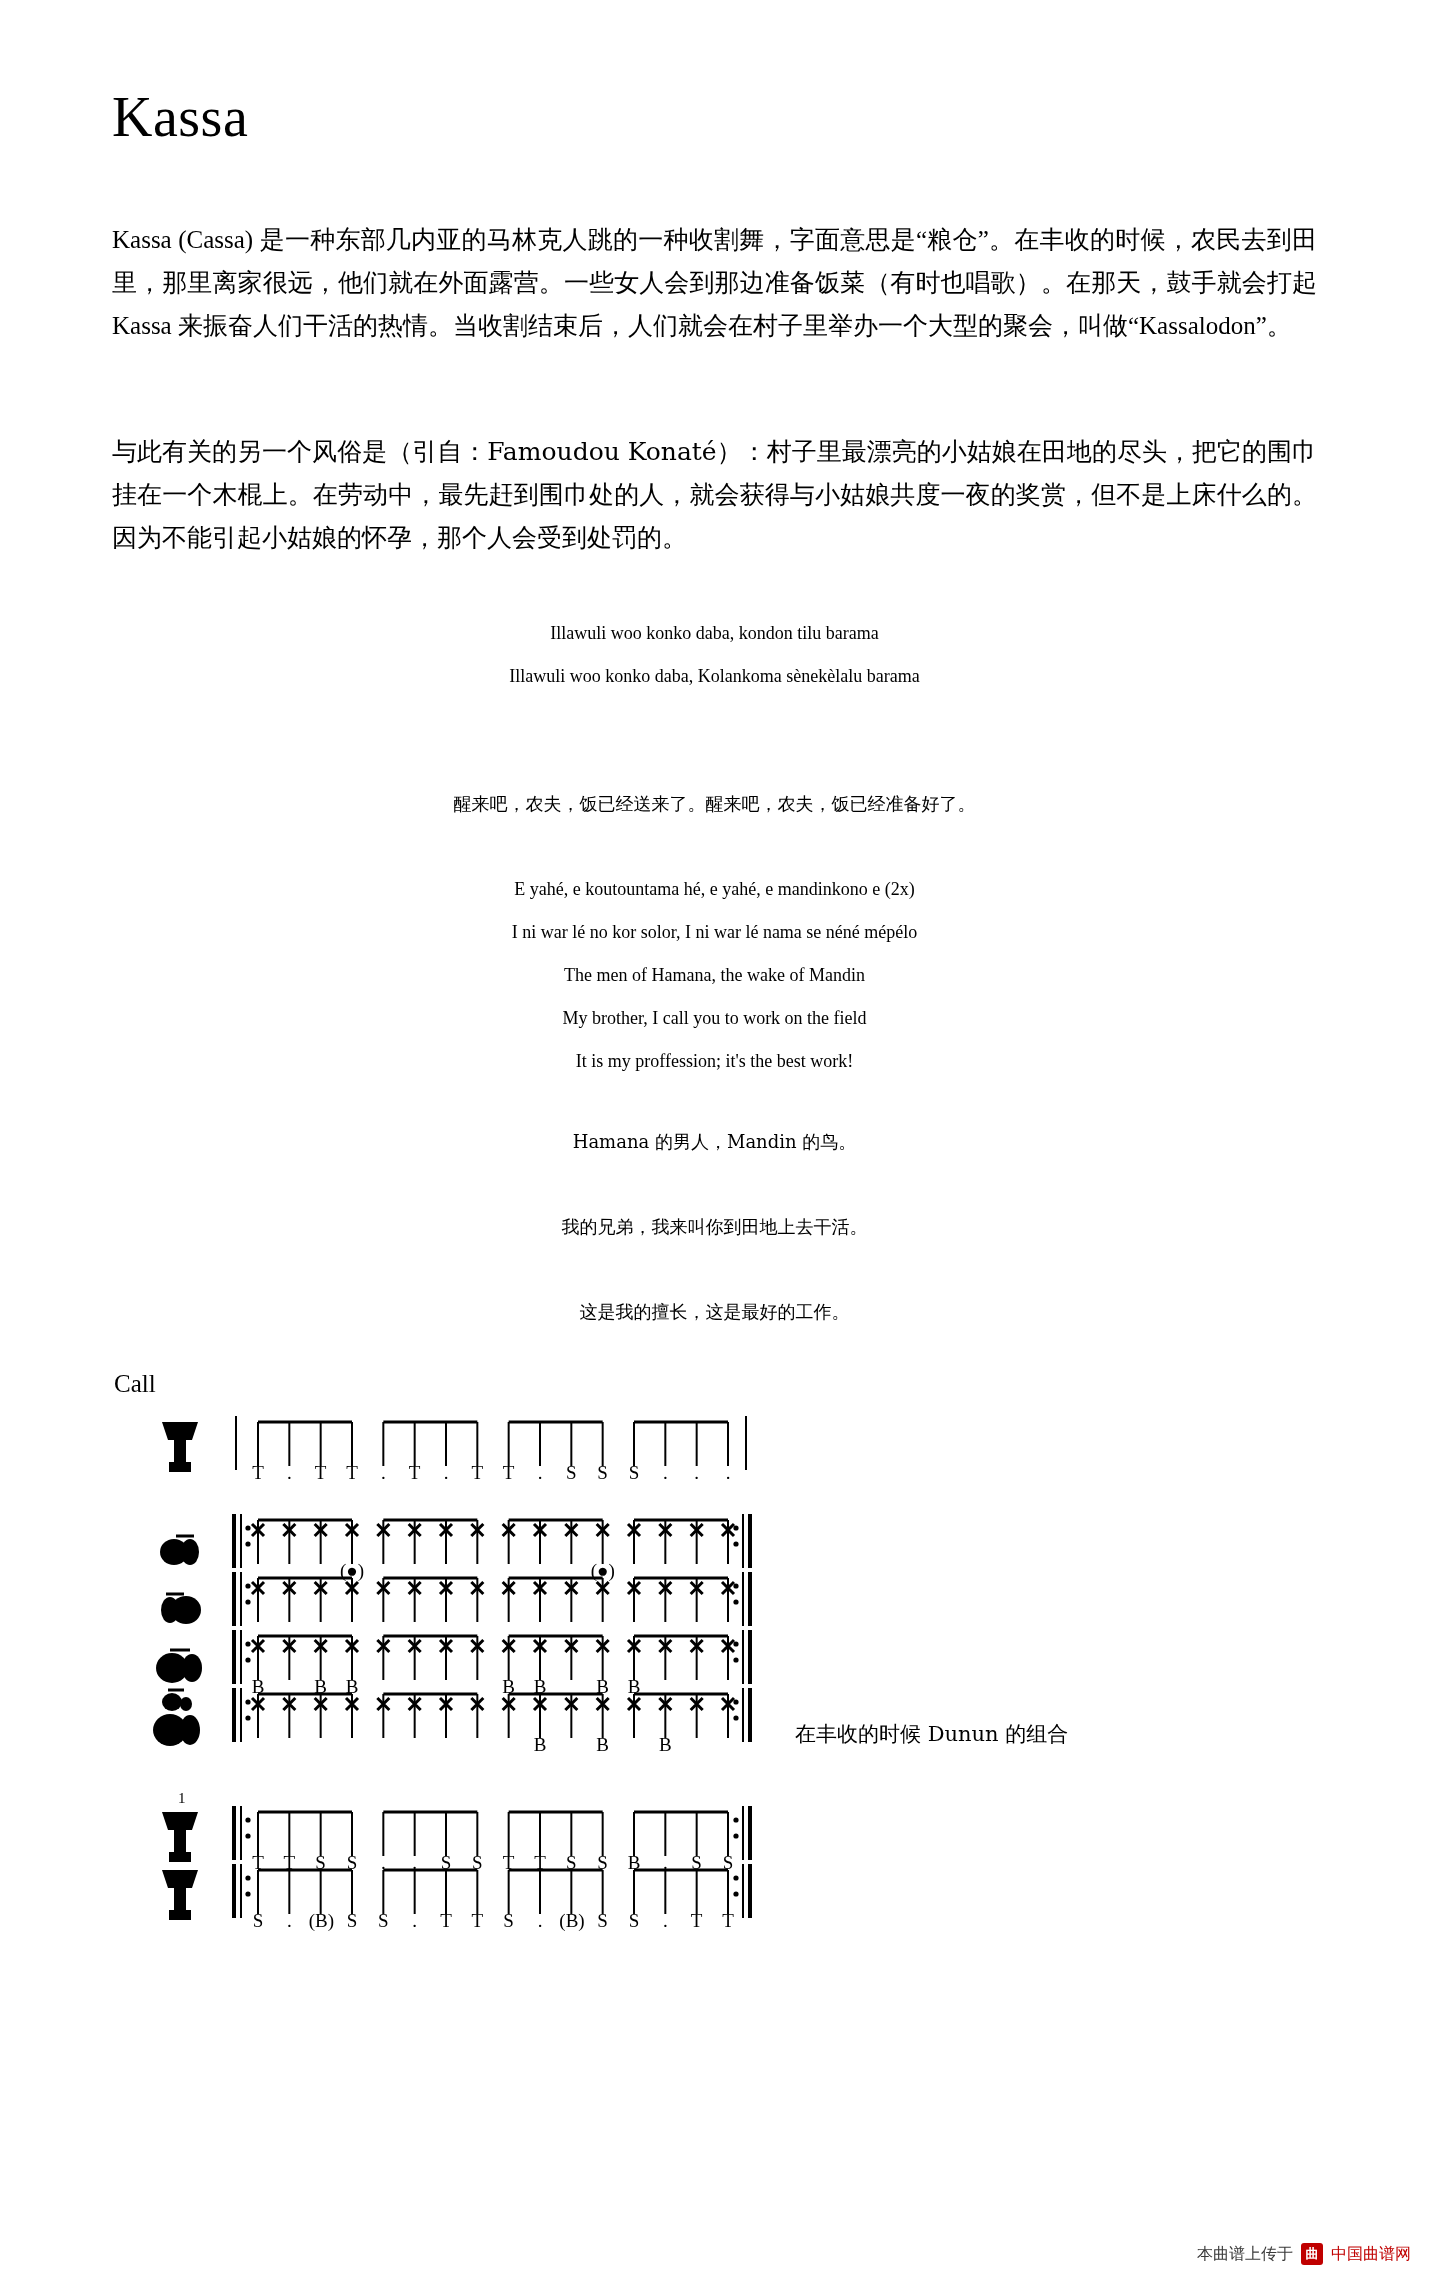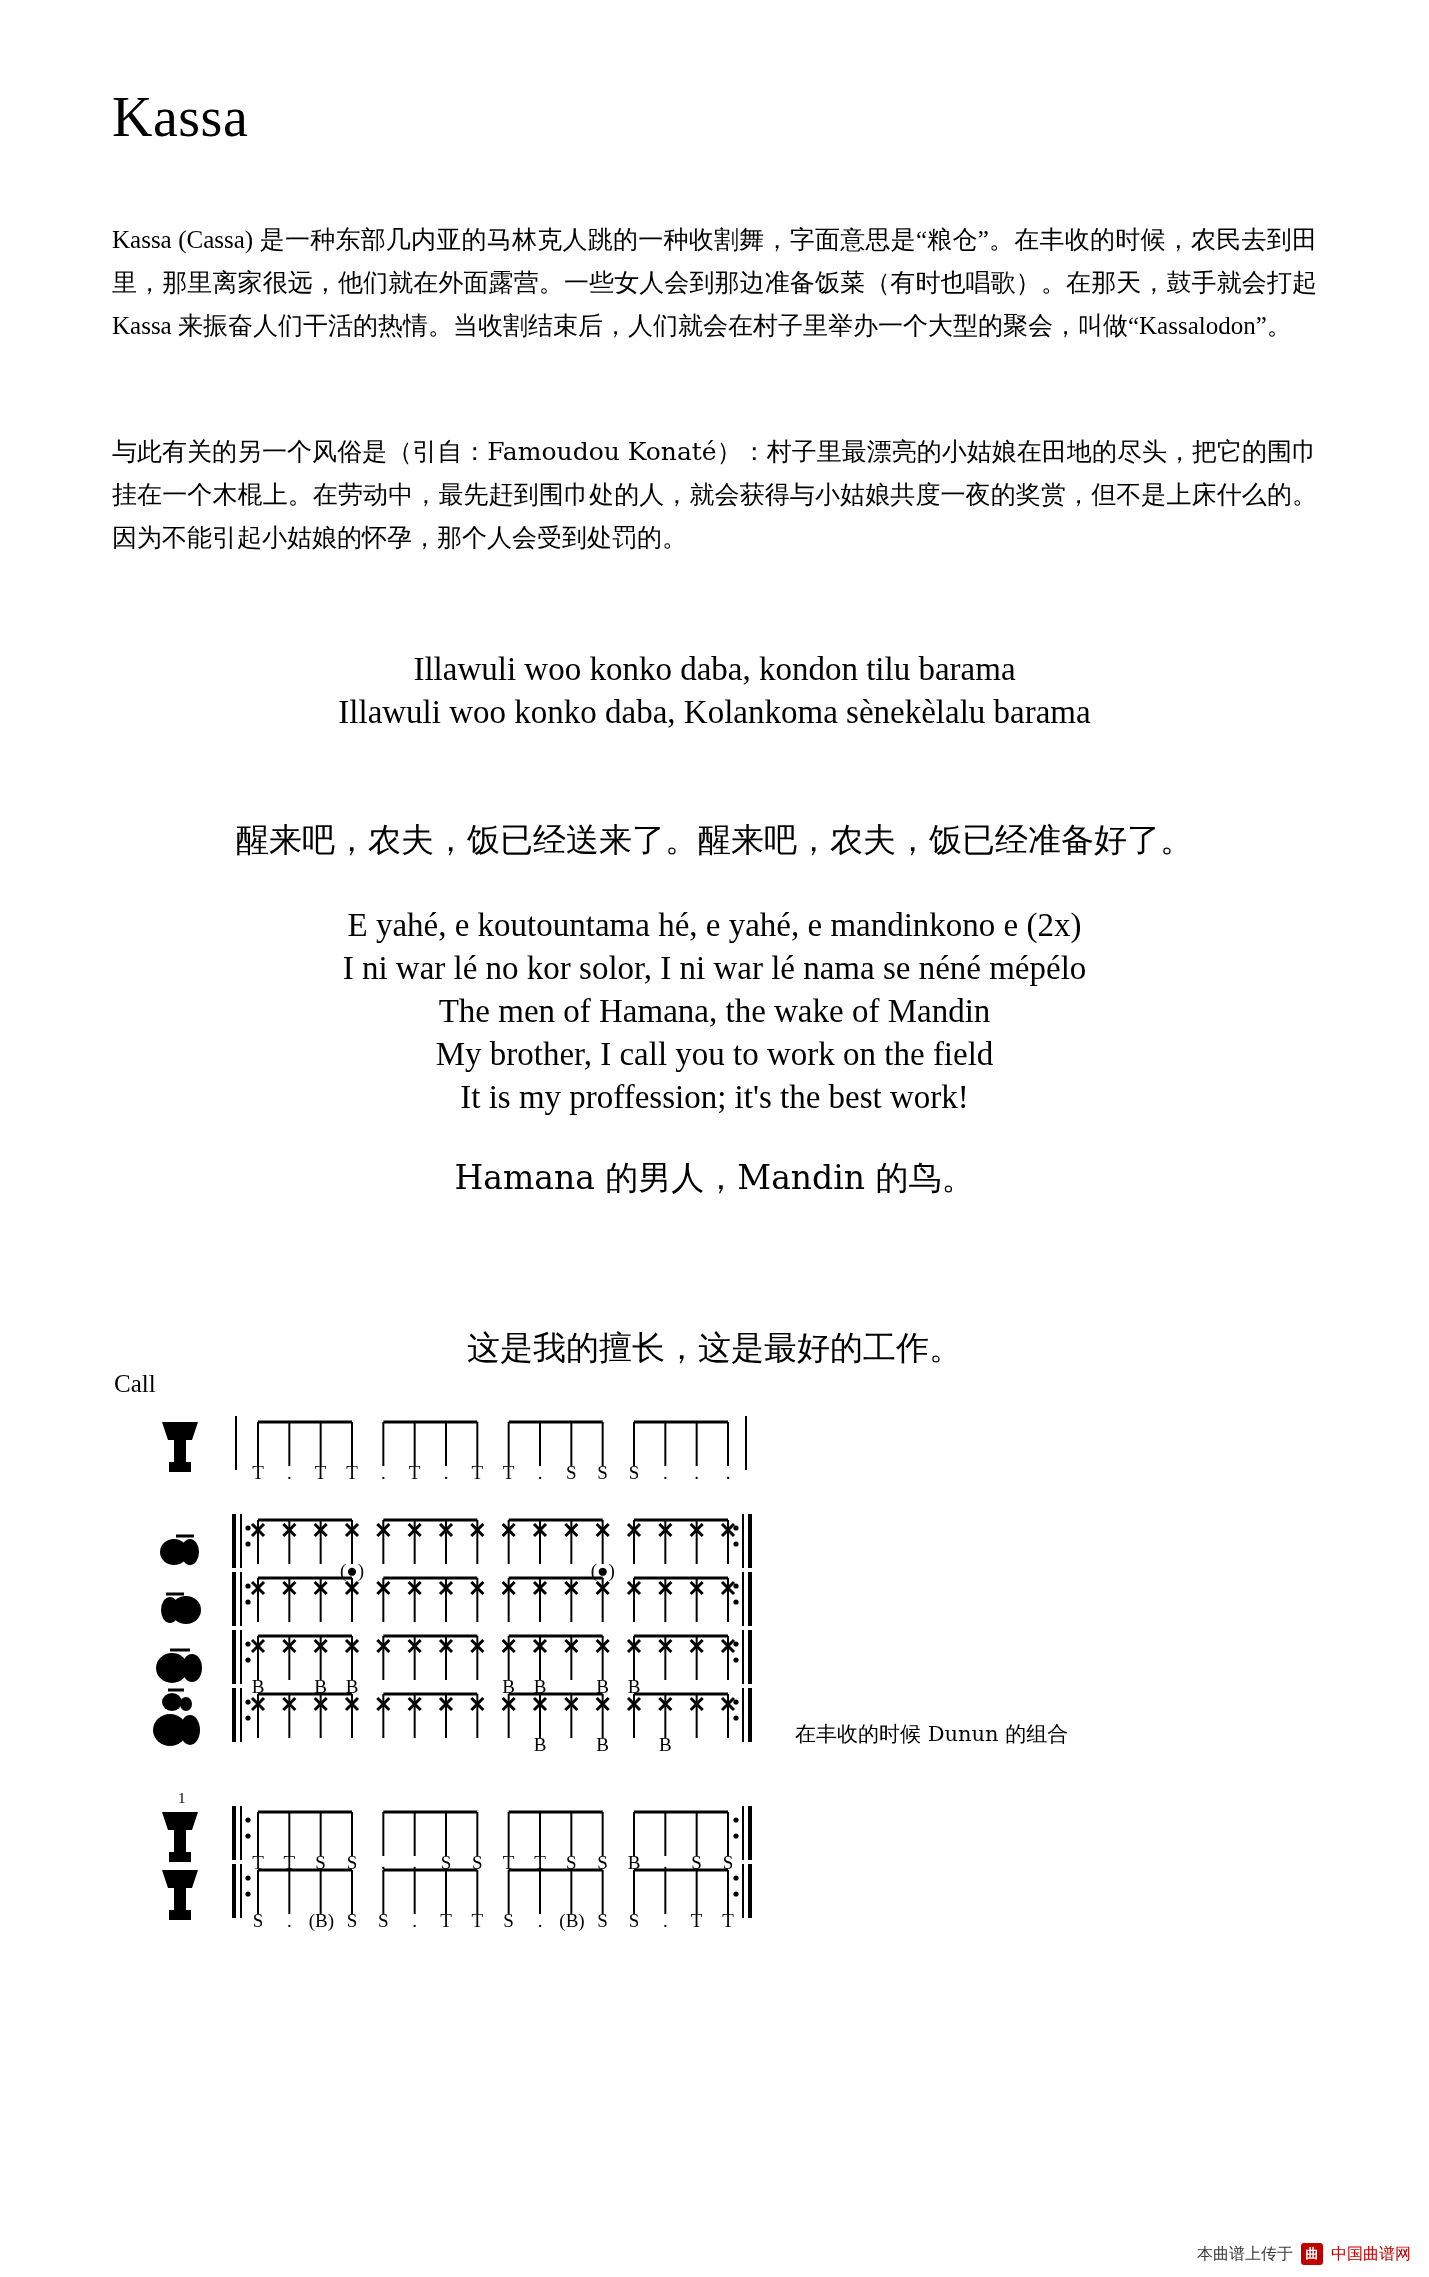--- a/index.html
+++ b/index.html
@@ -48,23 +48,22 @@
   .prose p { margin: 0; }
   #para-1 { top: 218px; font-family: Liberation Serif, serif; }
   #para-2 { top: 430px; }
 
   
   .lyric-block {
     position: absolute;
     left: 112px;
     width: 1205px;
     text-align: center;
-    font-size: 33px;
+    font-size: 18px;
     line-height: 43px;
-    margin-top: 36px;
   }
   .lyric-line { display: block; white-space: nowrap; }
   .lyric-en { font-family: "Liberation Serif", "DejaVu Serif", serif; }
   .lyric-cn { font-family: "DejaVu Serif", "Liberation Serif", serif; }
   #verse-1 { top: 612px; }
   #verse-1-cn { top: 782px; }
   #verse-2 { top: 868px; }
   #verse-2-cn-a { top: 1120px; }
   #verse-2-cn-b { top: 1205px; }
   #verse-2-cn-c { top: 1290px; }
@@ -190,20 +189,23 @@
   <div class="lyric-block" id="verse-2">
     <span class="lyric-line lyric-en">E yahé, e koutountama hé, e yahé, e mandinkono e (2x)</span>
     <span class="lyric-line lyric-en">I ni war lé no kor solor, I ni war lé nama se néné mépélo</span>
     <span class="lyric-line lyric-en">The men of Hamana, the wake of Mandin</span>
     <span class="lyric-line lyric-en">My brother, I call you to work on the field</span>
     <span class="lyric-line lyric-en">It is my proffession; it's the best work!</span>
   </div>
 
   <div class="lyric-block" id="verse-2-cn-a">
     <span class="lyric-line lyric-cn">Hamana 的男人，Mandin 的鸟。</span>
+  </div>
+  <div class="lyric-block" id="verse-2-cn-b">
+    <span class="lyric-line lyric-cn">我的兄弟，我来叫你到田地上去干活。</span>
   </div>
   <div class="lyric-block" id="verse-2-cn-c">
     <span class="lyric-line lyric-cn">这是我的擅长，这是最好的工作。</span>
   </div>
 
   <div class="notation">
     <div class="call-label">Call</div>
     <div id="staves-host">
         <div class="stave" style="top: 30px;">
           <div class="instrument"><svg viewBox="0 0 80 76" width="80" height="76">

